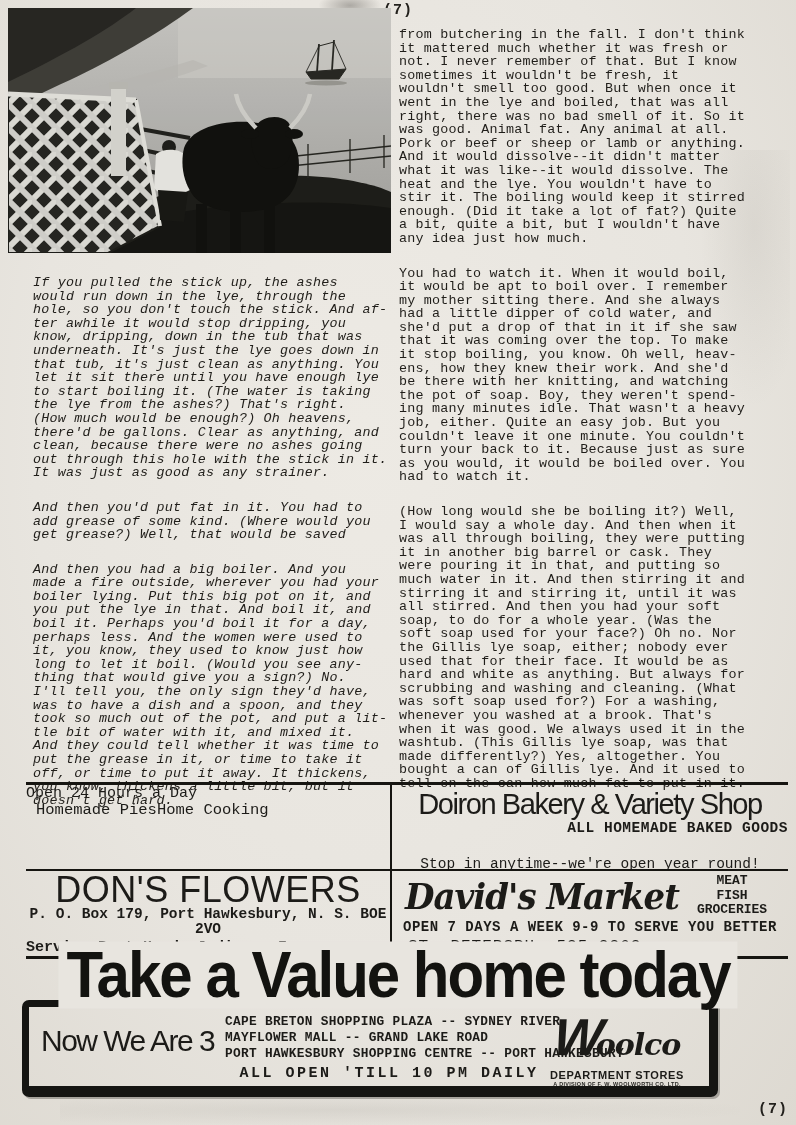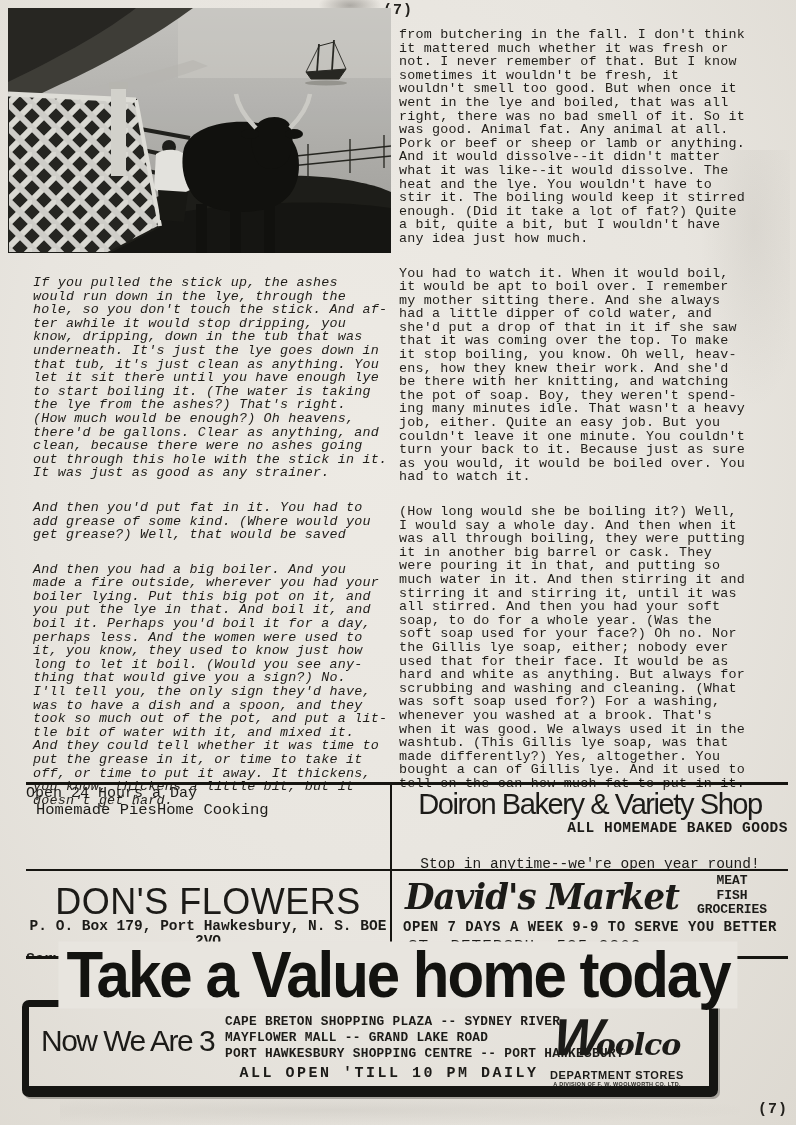--- a/index.html
+++ b/index.html
@@ -50,21 +50,21 @@
   .lakeview-name{font:400 34px/34px "Liberation Sans",sans-serif;letter-spacing:-1px;text-align:center;margin-top:2px;}
   .lakeview-hours{font:15px/17px "Liberation Mono",monospace;}
   .lakeview-row{font:15.5px/17px "Liberation Mono",monospace;padding:0 10px;}
   .lakeview-addr{font:bold 16.5px/18px "Liberation Sans",sans-serif;text-align:center;letter-spacing:-.3px;}
 
   .doiron-name{font:400 30px/32px "Liberation Sans",sans-serif;letter-spacing:-1.5px;text-align:center;margin-top:3px;transform:scaleX(.97);}
   .doiron-l1{font:bold 14.5px/16px "Liberation Mono",monospace;text-align:right;letter-spacing:.5px;}
   .doiron-l2{font:14.5px/16px "Liberation Mono",monospace;text-align:center;margin-top:20px;}
   .doiron-row{font:16px/18px "Liberation Mono",monospace;letter-spacing:1px;padding:0 16px;margin-top:4px;flex-direction:column;}
 
-  .dons-name{font:400 36px/34px "Liberation Sans",sans-serif;letter-spacing:.5px;text-align:center;margin-top:14px;}
+  .dons-name{font:400 36px/34px "Liberation Sans",sans-serif;letter-spacing:.5px;text-align:center;margin-top:2px;}
   .dons-addr{font:bold 14.5px/15px "Liberation Mono",monospace;text-align:center;}
   .dons-serving{font:bold 15px/15.5px "Liberation Mono",monospace;text-align:center;white-space:pre;margin-top:3px;}
 
   .davids-top{display:flex;align-items:center;height:46px;padding:2px 6px 0 10px;}
   .davids-name{flex:1;text-align:center;font:bold italic 34px/38px "DejaVu Serif",serif;letter-spacing:-1px;transform:scaleY(1.05);}
   .davids-products{width:100px;font:bold 13px/14.5px "Liberation Mono",monospace;text-align:center;white-space:pre;}
   .davids-hours{font:bold 14px/16px "Liberation Mono",monospace;text-align:center;letter-spacing:.5px;}
   .davids-row{font:16px/18px "Liberation Mono",monospace;letter-spacing:1px;padding:0 16px;margin-top:3px;}
 
   

